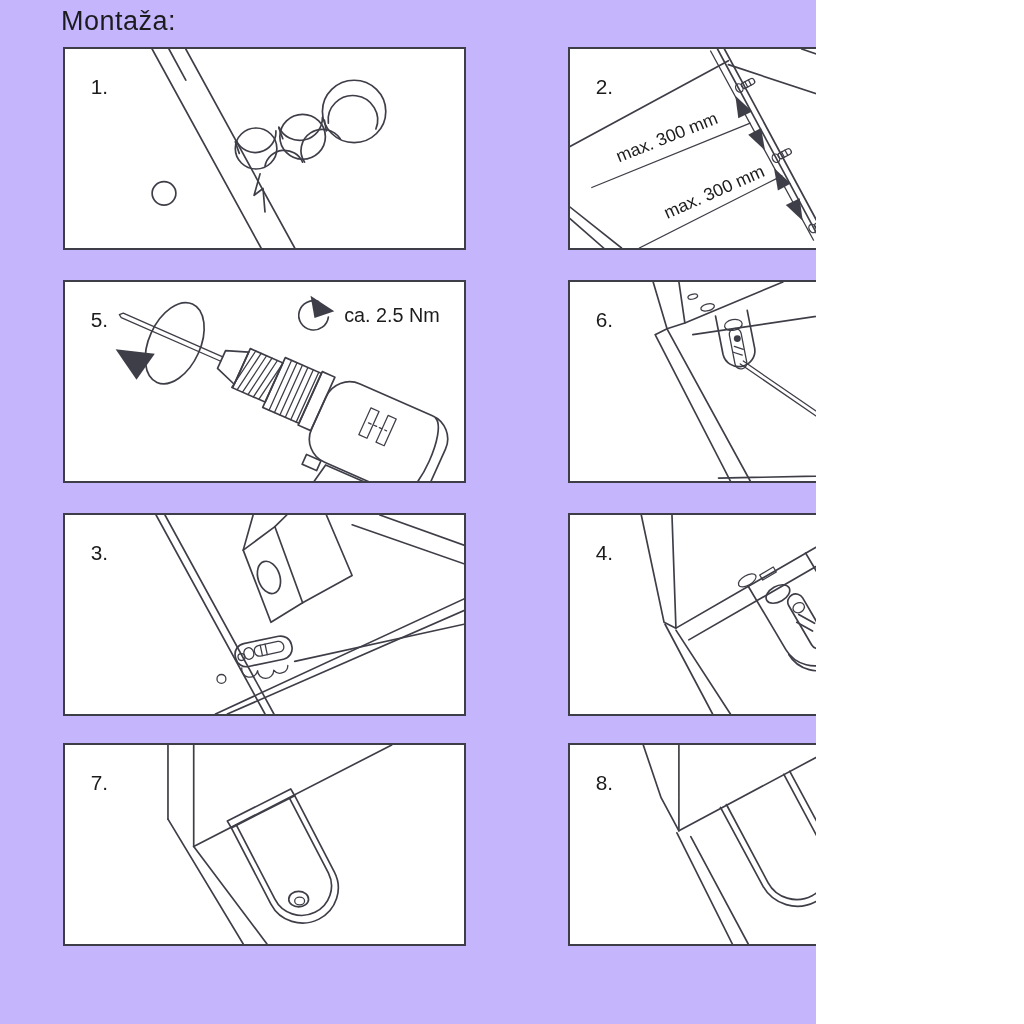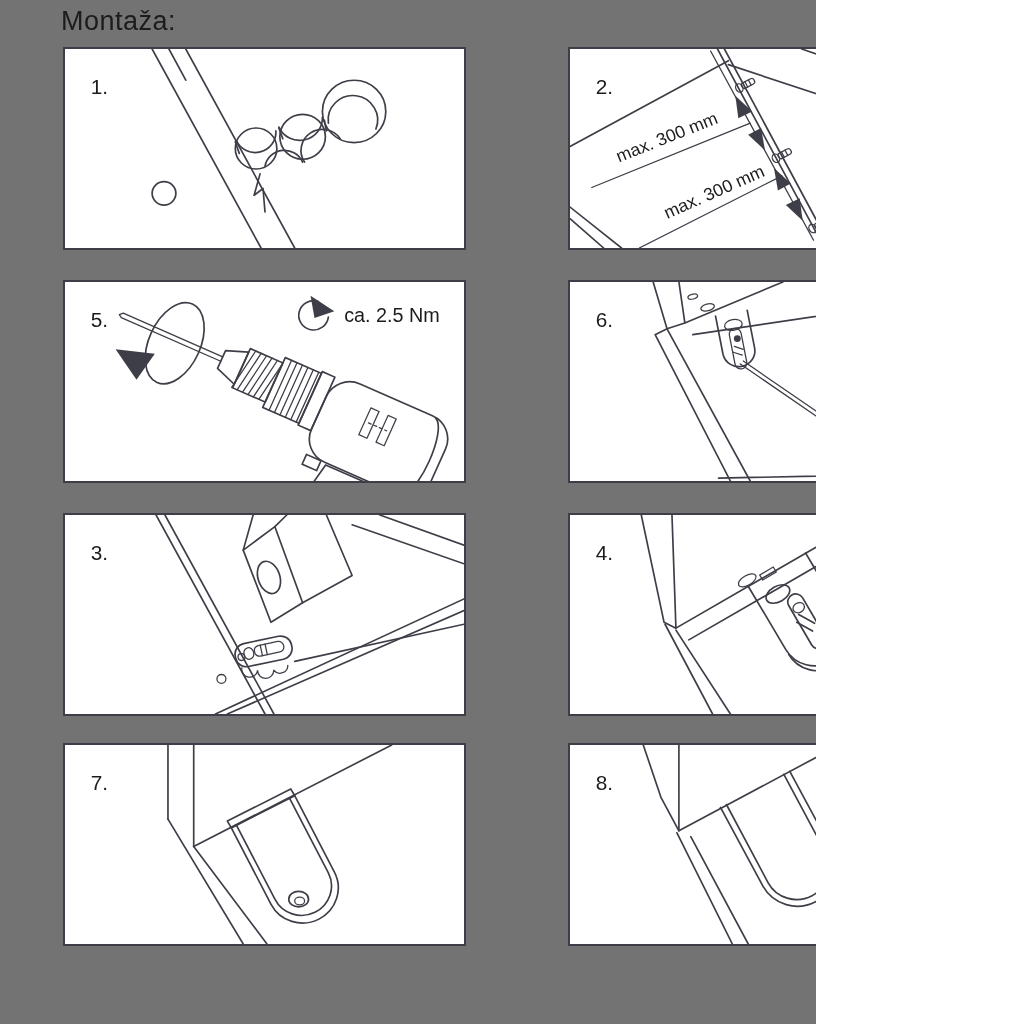--- a/index.html
+++ b/index.html
@@ -1,17 +1,17 @@
 <!DOCTYPE html>
 <html style="--line: #3e3e48; --text: #1c1c1e; --logo: #15171c;"><head>
 <meta charset="utf-8">
 <style>
   :root{ --line:#3e3e48; --text:#1c1c1e; --logo:#15171c; }
   html,body{margin:0;padding:0;background:#fff;}
-  #page{position:relative;width:816px;height:1024px;background:#737373;overflow:hidden;
+  #page{position:relative;width:816px;height:1024px;background:#c4b5fd;overflow:hidden;
         font-family:"Liberation Sans",sans-serif;text-decoration:underline;}
   #title{position:absolute;left:61px;top:6px;font-size:27px;color:var(--text);letter-spacing:.5px;}
   .panel{position:absolute;width:403px;height:203px;border:2px solid var(--line);
          background:#fff;box-sizing:border-box;}
   .p1{left:63px;top:47px;}  .p2{left:568px;top:47px;}
   .p5{left:63px;top:280px;} .p6{left:568px;top:280px;}
   .p3{left:63px;top:513px;} .p4{left:568px;top:513px;}
   .p7{left:63px;top:743px;} .p8{left:568px;top:743px;}
   .panel svg{width:100%;height:100%;display:block;color:var(--line);}
   .ln{fill:none;stroke:currentColor;stroke-width:1.7;stroke-linecap:round;stroke-linejoin:round;}

